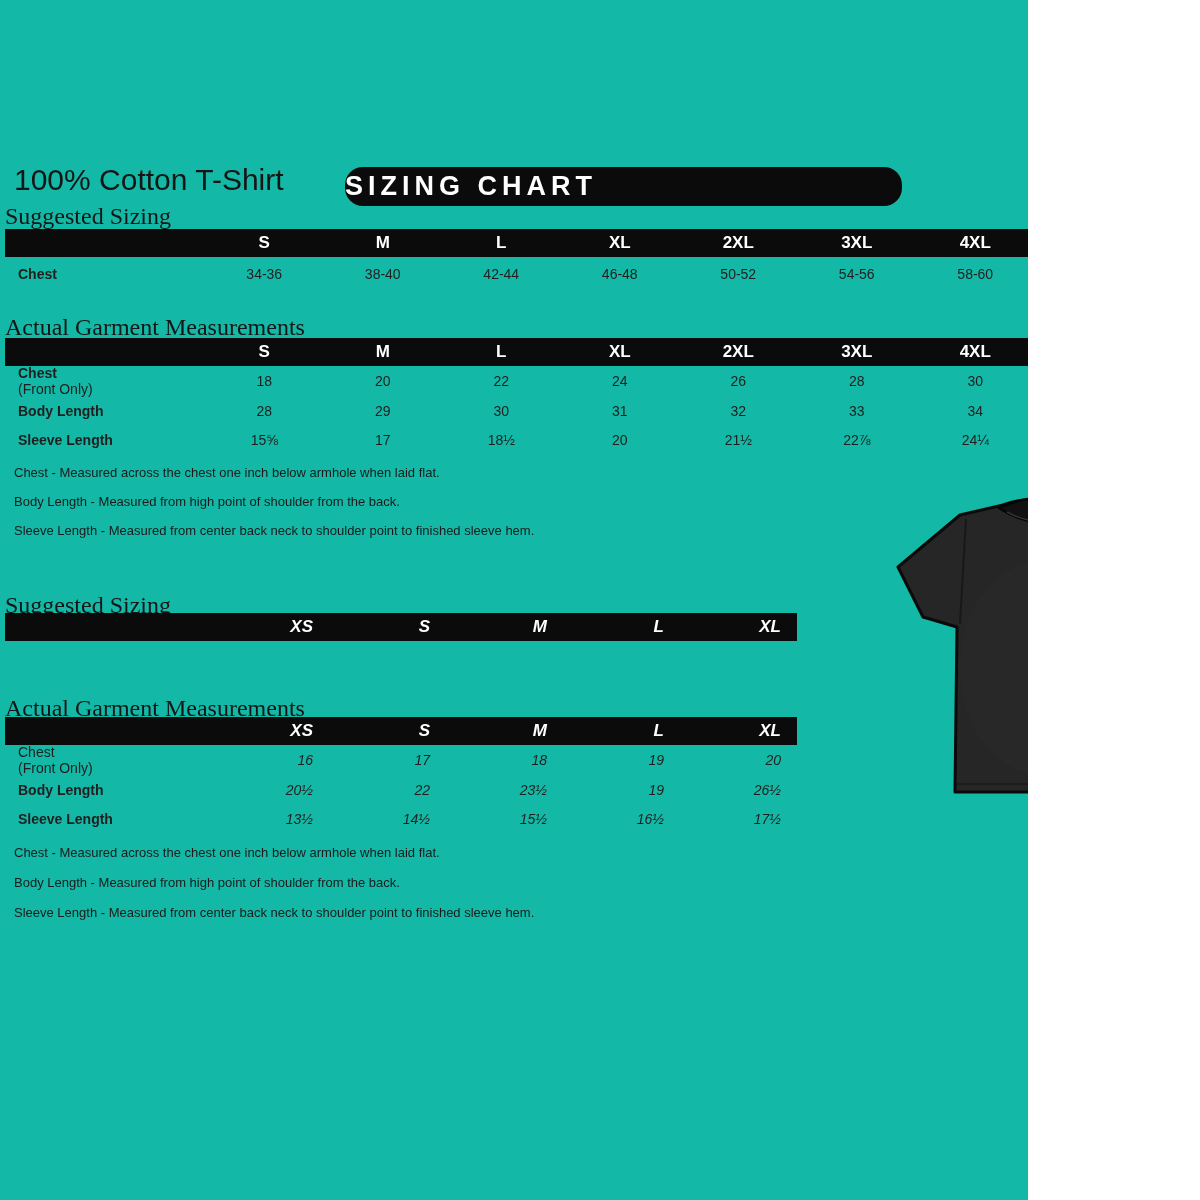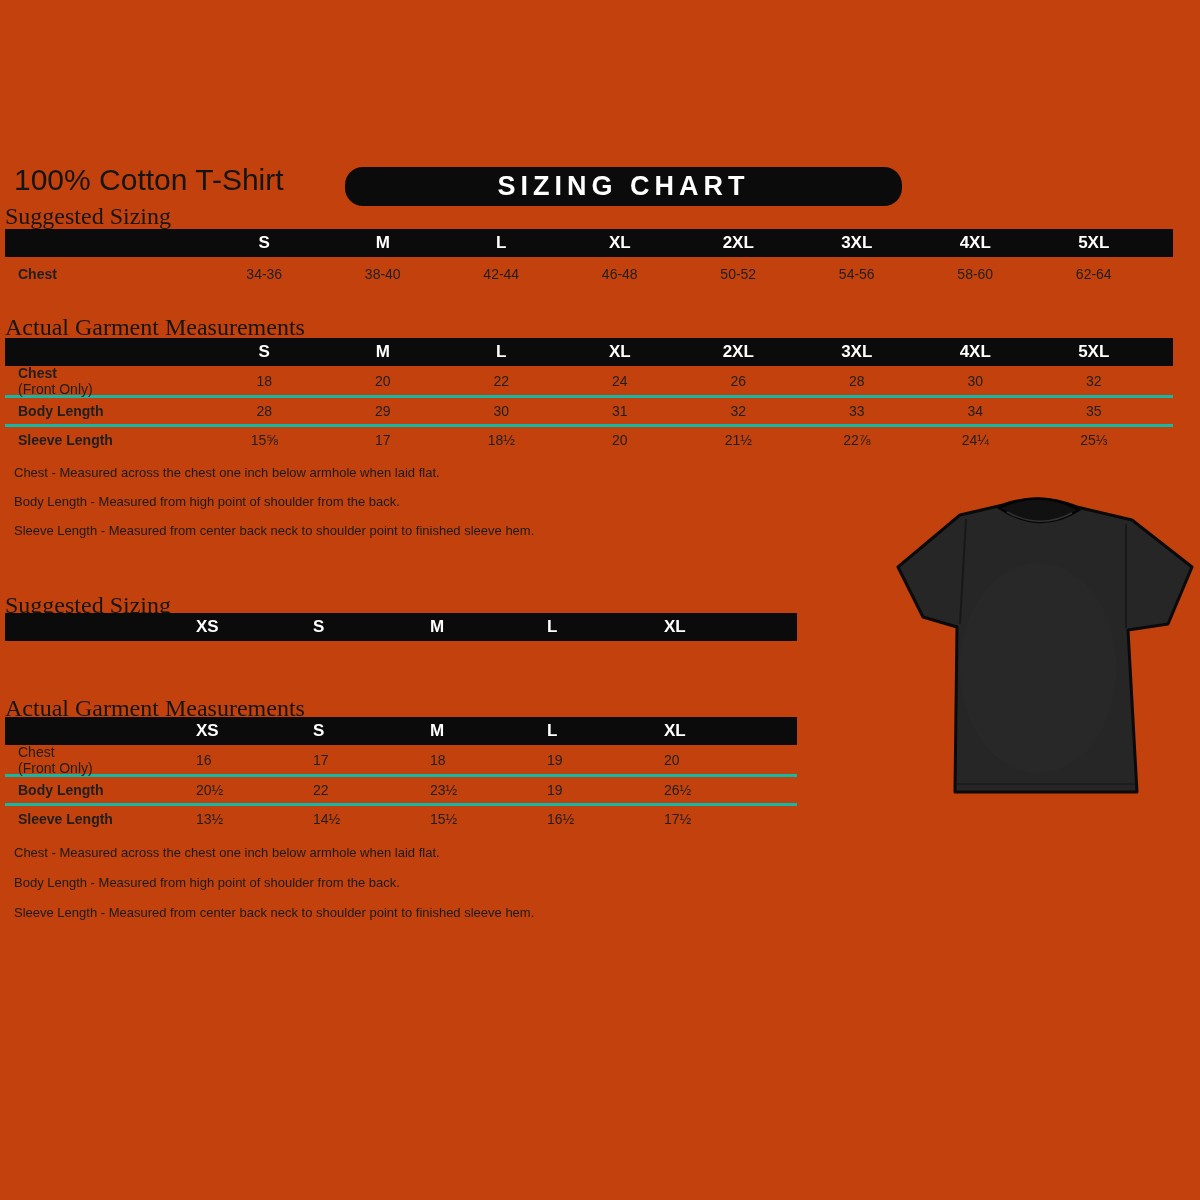--- a/index.html
+++ b/index.html
@@ -1,34 +1,34 @@
 <!DOCTYPE html>
 <html><head>
 <meta charset="utf-8">
 <style>
   html,body{margin:0;padding:0;background:#ffffff;}
   body{font-family:"Liberation Sans", sans-serif;color:#1b1b1b;}
-  .page{position:relative;width:1200px;height:1200px;background:#c2410c;overflow:hidden;}
+  .page{position:relative;width:1028px;height:1200px;background:#14b8a6;overflow:hidden;}
   .abs{position:absolute;}
   .title{font-size:30px;line-height:40px;color:#151515;}
-  .banner{background:#0b0b0b;color:#ffffff;display:flex;align-items:center;justify-content:center;border-radius:18px;}
+  .banner{background:#0b0b0b;color:#ffffff;display:flex;align-items:center;justify-content:flex-start;border-radius:18px;}
   .banner span{font-size:27px;font-weight:bold;letter-spacing:5px;}
   .sec-label{font-size:24px;color:#161616;font-family:Liberation Serif, serif;}
   .youth-title{font-size:27px;font-weight:bold;color:#131313;letter-spacing:0.2px;}
   .sz-table{display:block;}
   .t-row{display:flex;align-items:center;box-sizing:border-box;}
   .t-head{background:#0b0b0b;color:#ffffff;font-weight:bold;height:28px;font-size:17px;}
   .t-body{height:33px;font-size:14px;color:#1f1f1f;}
   .actual .t-body{height:29px;}
   .actual .t-body + .t-body{border-top:3px solid #14b8a6;}
   .t-label{box-sizing:border-box;padding-left:13px;white-space:nowrap;}
   .adult .t-label{flex:0 0 200px;width:200px;}
   .adult .t-cell{flex:0 0 118.5px;width:118.5px;text-align:center;}
   .youth .t-label{flex:0 0 191px;width:191px;}
-  .youth .t-cell{flex:0 0 117px;width:117px;text-align:left;}
+  .youth .t-cell{flex:0 0 117px;width:117px;text-align:right;font-style:italic;}
   .t-label .b{font-weight:bold;}
   .notes div{font-size:13px;line-height:29px;white-space:nowrap;}
   .notes-lg div{line-height:30px;}
 </style>
 </head>
 <body>
 
 <div class="page">
 
   <div class="abs title" style="left:14px;top:160px;">100% Cotton T-Shirt</div>

